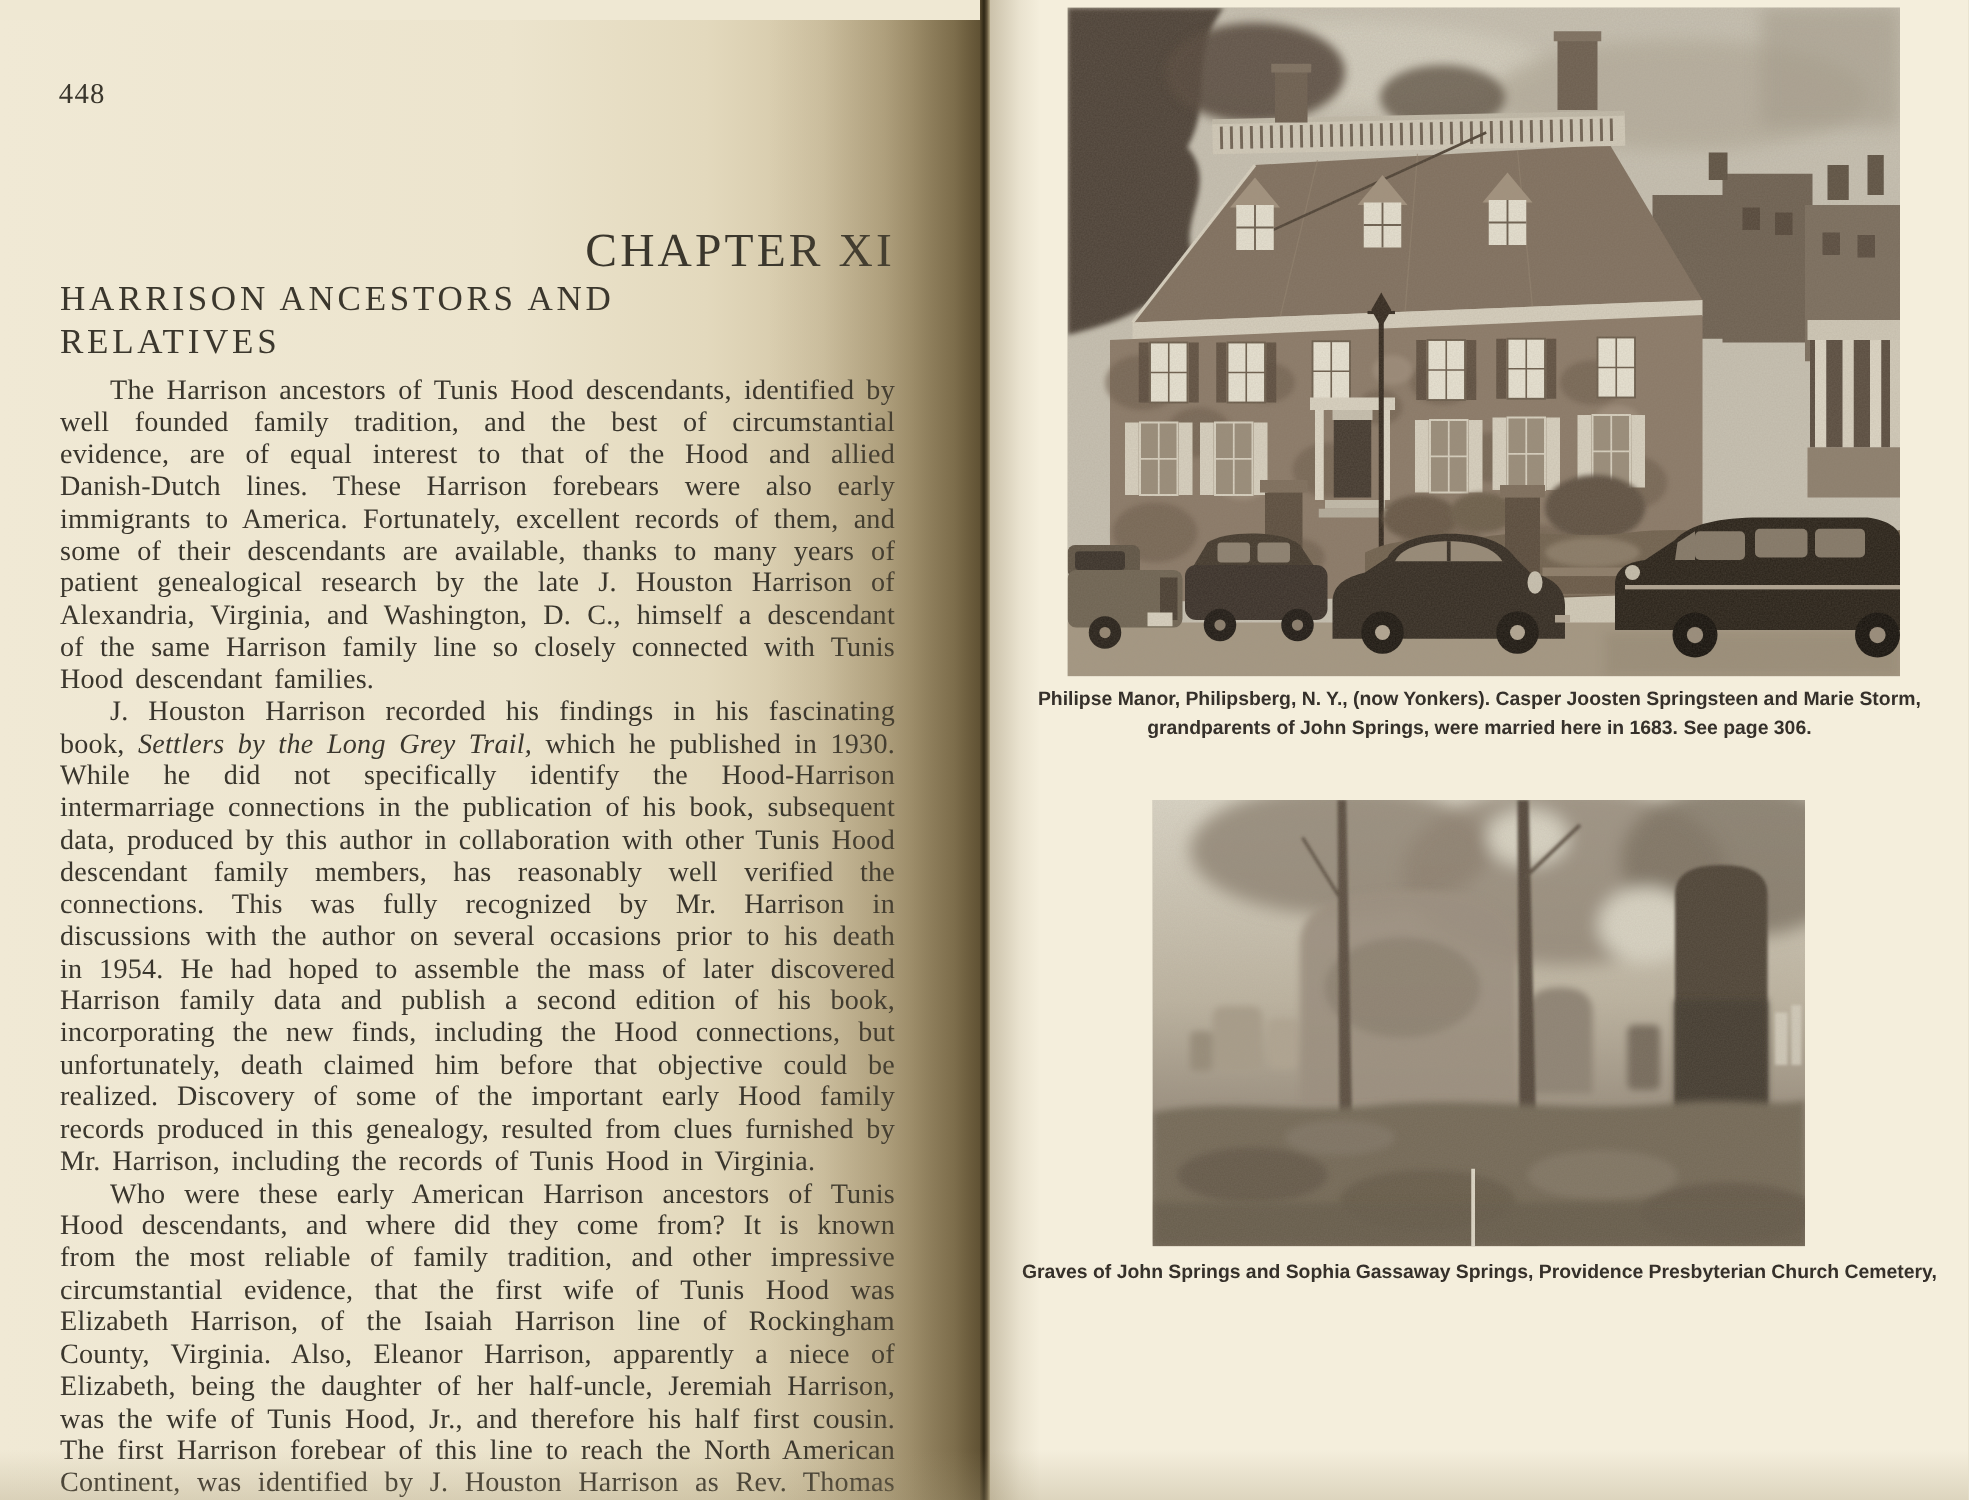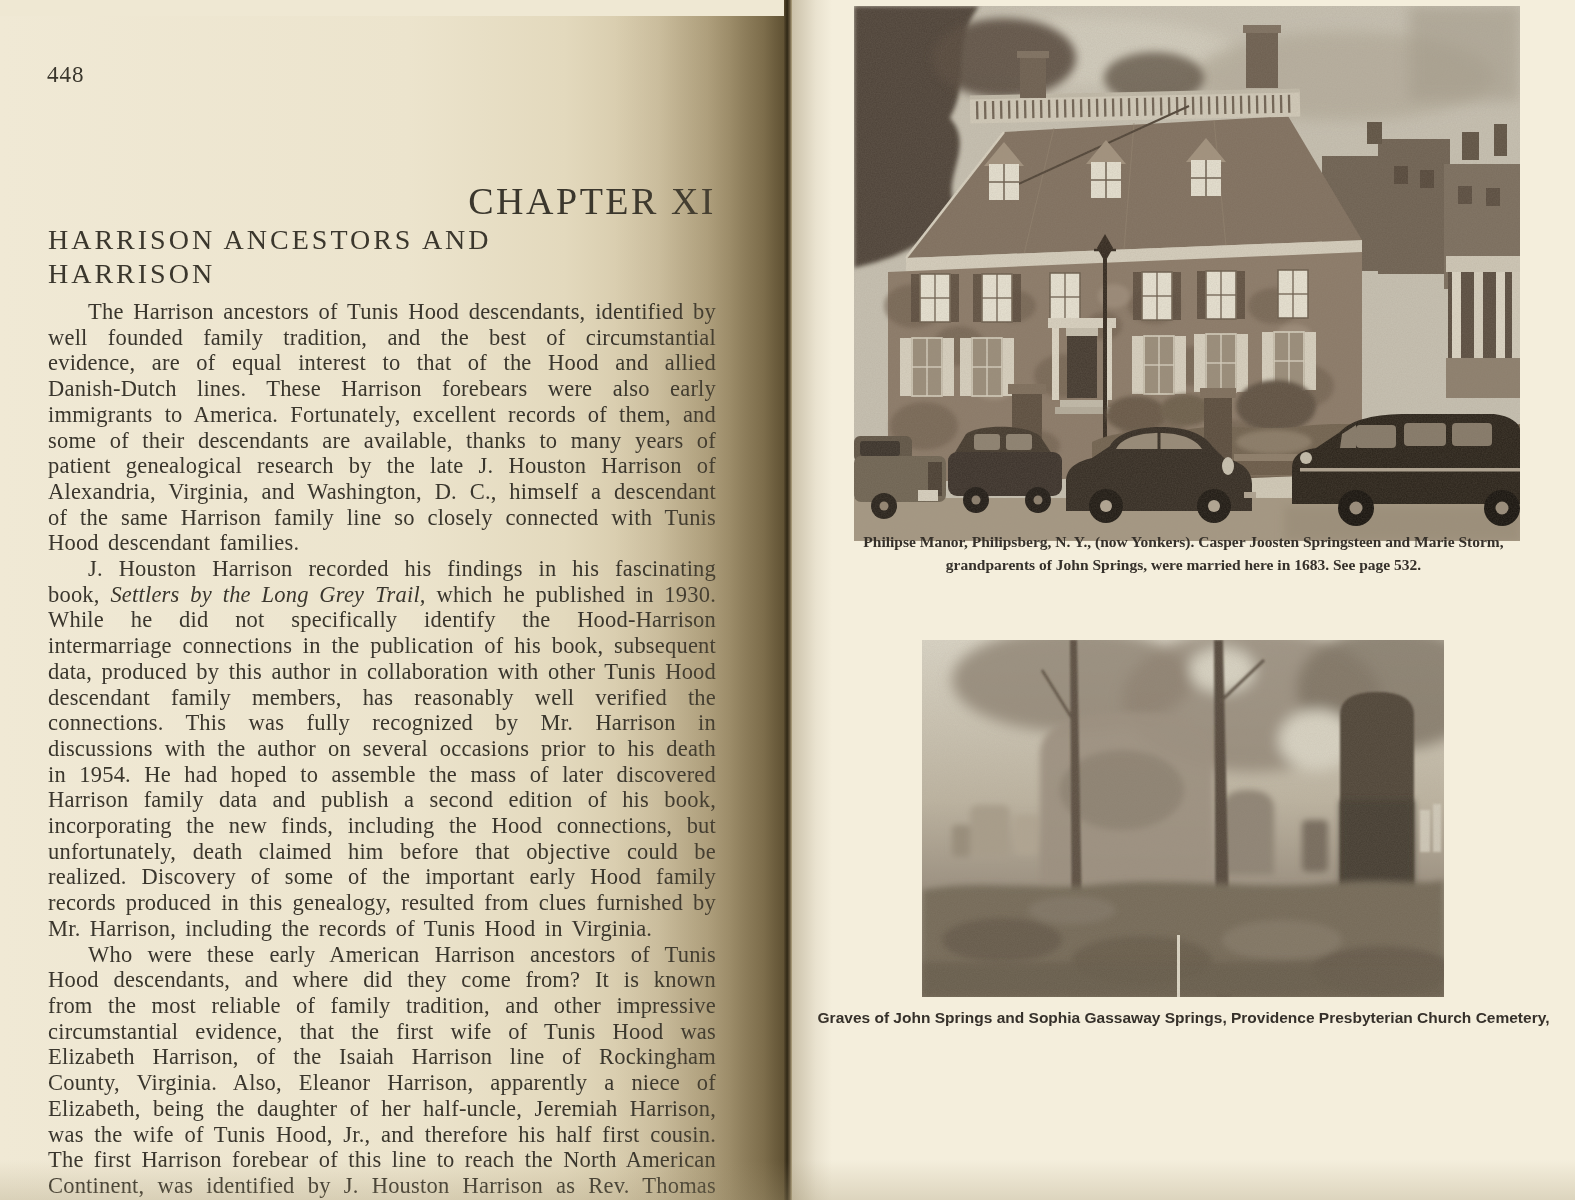--- a/index.html
+++ b/index.html
@@ -32,32 +32,32 @@
   .right-page{position:absolute;left:792px;top:0;width:783px;height:1200px;background:#f4eedc;}
   .right-page::before{content:'';position:absolute;left:0;top:0;width:40px;height:100%;z-index:3;pointer-events:none;
         background:linear-gradient(to right, rgba(108,90,54,.30), rgba(108,90,54,.08) 60%, rgba(108,90,54,0));}
   .photo{position:absolute;overflow:hidden;background:#c7c1b2;}
   .photo svg{display:block;width:100%;height:100%;}
   .photo1{left:62px;top:6px;width:666px;height:535px;}
   .photo2{left:130px;top:640px;width:522px;height:357px;}
   .caption{position:absolute;left:0;width:100%;text-align:center;color:#35302a;
         font-family:"Liberation Sans", sans-serif;font-weight:700;font-size:15.5px;line-height:22.5px;}
   .caption div{white-space:nowrap;}
-  .caption1{top:531px;font-family:Liberation Serif, serif;} .caption2{top:1007px;}
+  .caption1{top:549px;} .caption2{top:1007px;}
 </style>
 </head>
 <body>
 
 <div class="scan">
 
   <div class="left-page">
     <div class="page-number">448</div>
     <div class="h-chapter">CHAPTER XI</div>
     <div class="h-sub l1">HARRISON ANCESTORS AND</div>
-    <div class="h-sub l2">HARRISON</div>
+    <div class="h-sub l2">RELATIVES</div>
     <div class="body-text">
       <p>The Harrison ancestors of Tunis Hood descendants, identified by well founded family tradition, and the best of circumstantial evidence, are of equal interest to that of the Hood and allied Danish-Dutch lines. These Harrison forebears were also early immigrants to America. Fortunately, excellent records of them, and some of their descendants are available, thanks to many years of patient genealogical research by the late J. Houston Harrison of Alexandria, Virginia, and Washington, D. C., himself a descendant of the same Harrison family line so closely connected with Tunis Hood descendant families.</p>
       <p><span>J. Houston Harrison recorded his findings in his fascinating book, </span><em class="it">Settlers by the Long Grey Trail,</em><span> which he published in 1930. While he did not specifically identify the Hood-Harrison intermarriage connections in the publication of his book, subsequent data, produced by this author in collaboration with other Tunis Hood descendant family members, has reasonably well verified the connections. This was fully recognized by Mr. Harrison in discussions with the author on several occasions prior to his death in 1954. He had hoped to assemble the mass of later discovered Harrison family data and publish a second edition of his book, incorporating the new finds, including the Hood connections, but unfortunately, death claimed him before that objective could be realized. Discovery of some of the important early Hood family records produced in this genealogy, resulted from clues furnished by Mr. Harrison, including the records of Tunis Hood in Virginia.</span></p>
       <p>Who were these early American Harrison ancestors of Tunis Hood descendants, and where did they come from? It is known from the most reliable of family tradition, and other impressive circumstantial evidence, that the first wife of Tunis Hood was Elizabeth Harrison, of the Isaiah Harrison line of Rockingham County, Virginia. Also, Eleanor Harrison, apparently a niece of Elizabeth, being the daughter of her half-uncle, Jeremiah Harrison, was the wife of Tunis Hood, Jr., and therefore his half first cousin. The first Harrison forebear of this line to reach the North American Continent, was identified by J. Houston Harrison as Rev. Thomas Harrison (1619-1682), a native of Kingston-on-Hull, England, and forebear of the Rockingham County,</p>
     </div>
     <div class="gutter-tint"></div>
   </div>
 
   <div class="spine"></div>
 
@@ -394,21 +394,21 @@
               <circle cx="648" cy="502" r="6.5" fill="#9a8d7b"></circle>
           </g>
         </g>
 
         <rect width="666" height="535" filter="url(#grain1)" opacity=".5"></rect>
       </svg>
     </figure>
 
     <figcaption class="caption caption1">
       <div>Philipse Manor, Philipsberg, N. Y., (now Yonkers).  Casper Joosten Springsteen and Marie Storm,</div>
-      <div>grandparents of John Springs, were married here in 1683.  See page 532.</div>
+      <div>grandparents of John Springs, were married here in 1683.  See page 306.</div>
     </figcaption>
 
     <figure class="photo photo2" style="margin:0">
       <svg viewBox="0 0 522 357" preserveAspectRatio="none">
         <defs>
           <linearGradient id="fog" x1="0" y1="0" x2="0" y2="1">
             <stop offset="0" stop-color="#d9d4c5"></stop>
               <stop offset=".45" stop-color="#bdb4a1"></stop>
             <stop offset=".7" stop-color="#9b9080"></stop>
               <stop offset="1" stop-color="#7a6f5f"></stop>

